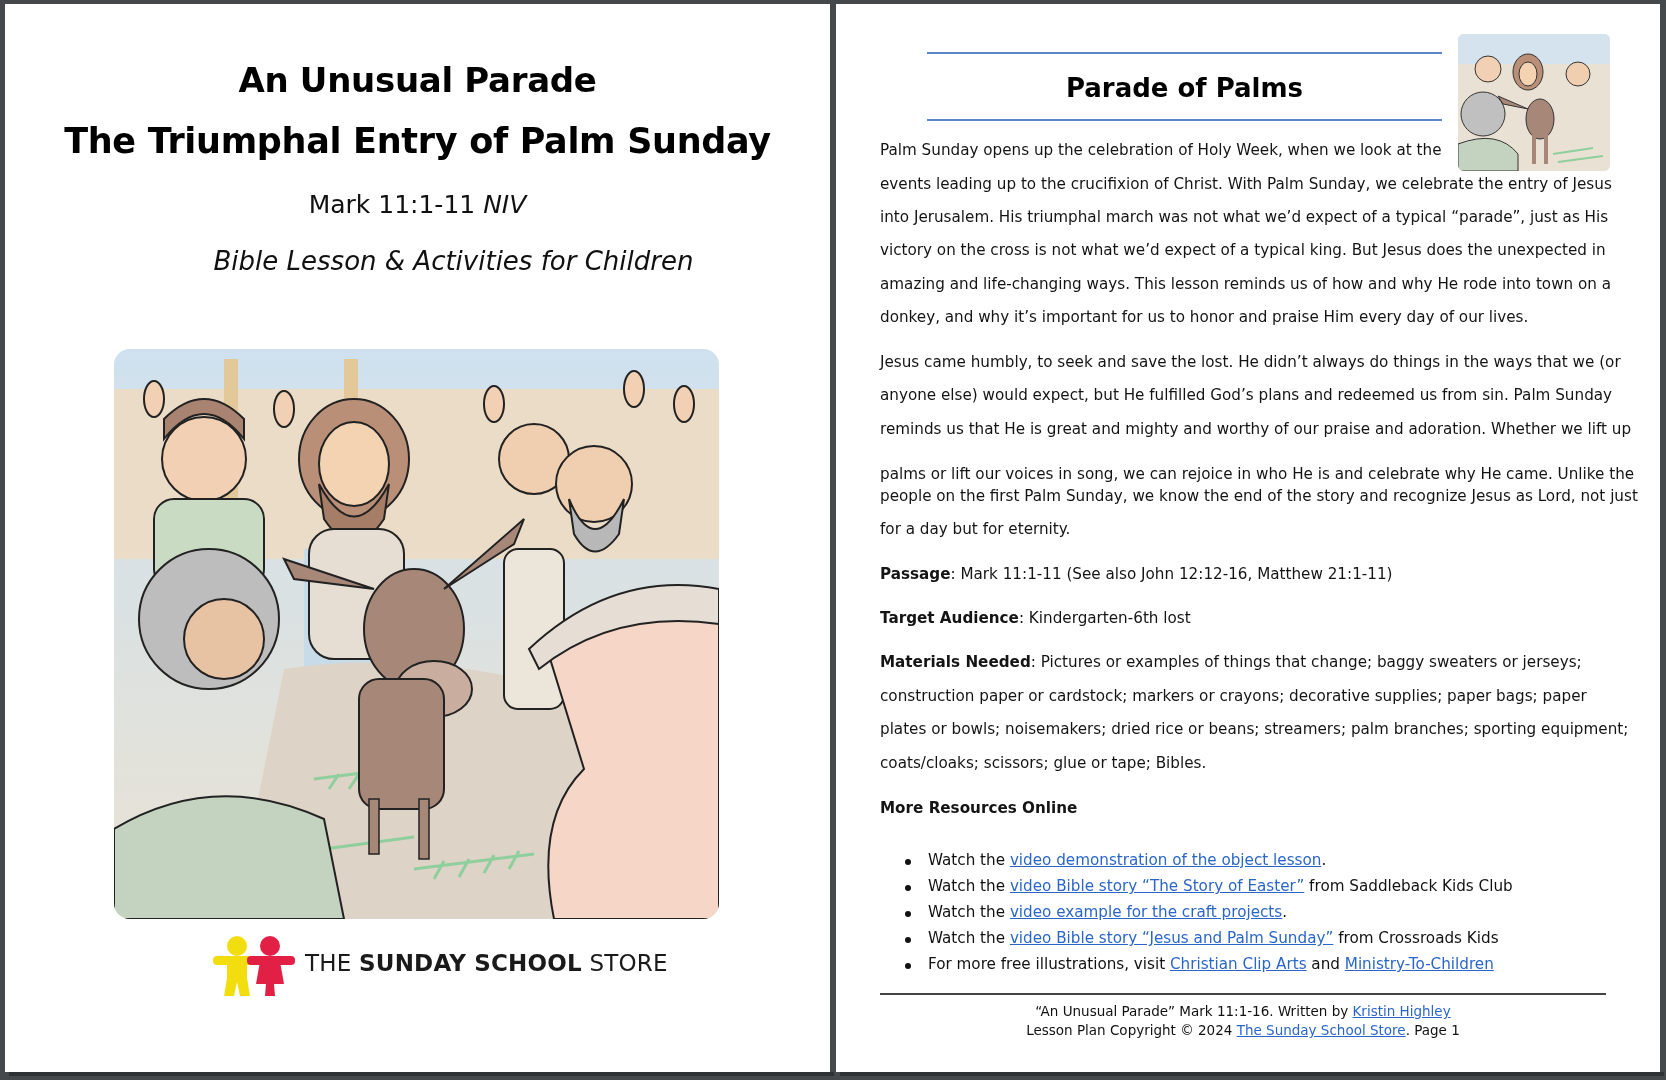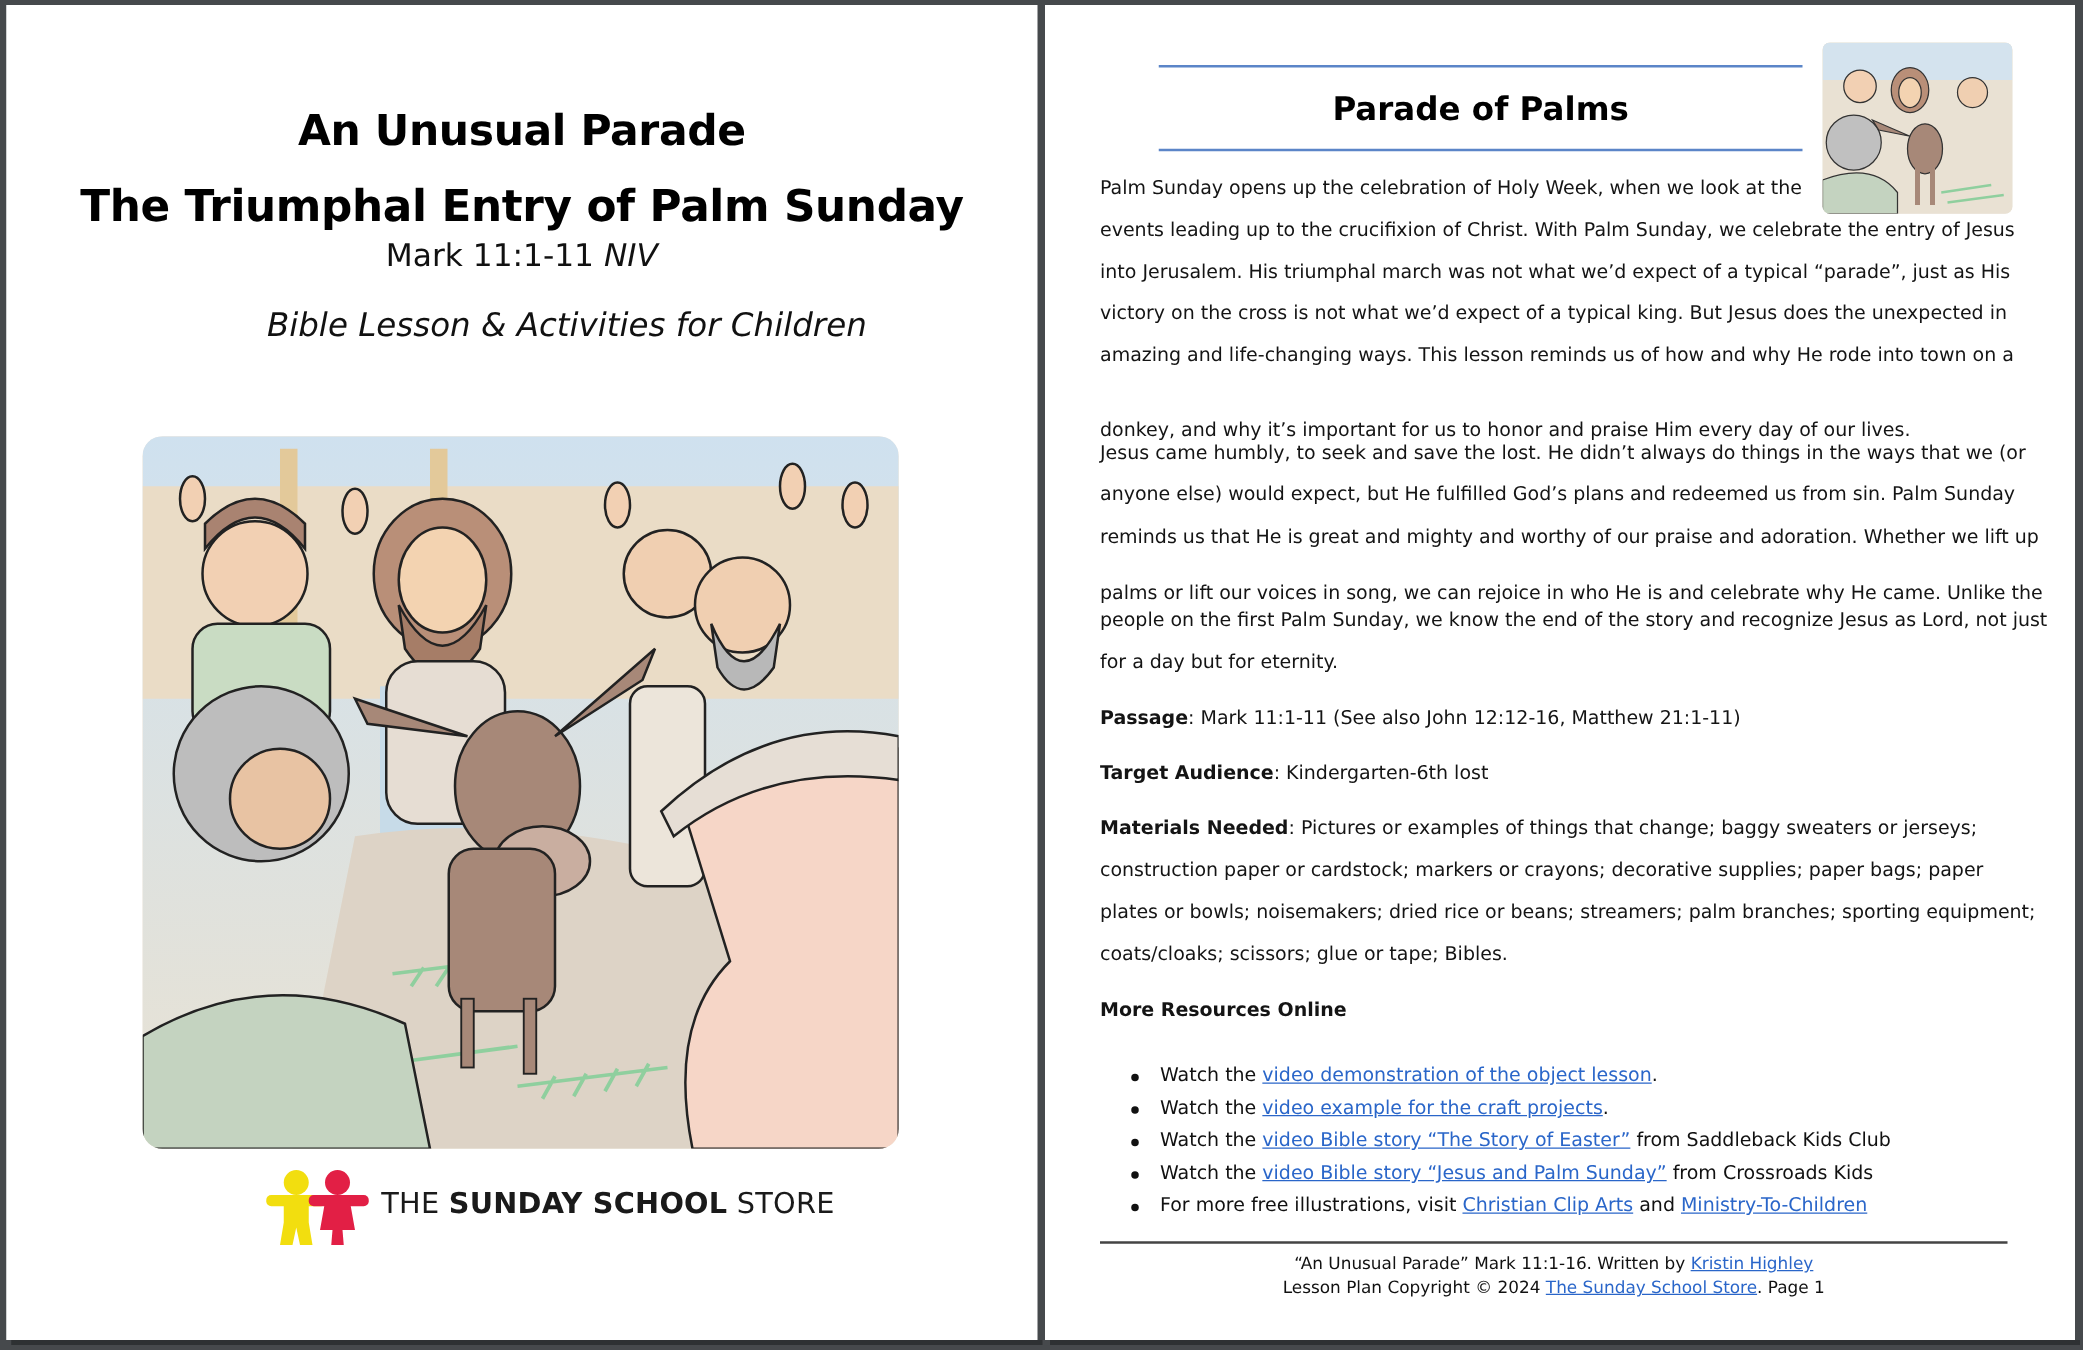--- a/index.html
+++ b/index.html
@@ -3,21 +3,21 @@
 <meta charset="utf-8">
 <style>
   * { box-sizing: border-box; margin: 0; padding: 0; }
   html, body { width: 1666px; height: 1080px; overflow: hidden; }
   body { background: #46494c; position: relative; font-family: "DejaVu Sans", sans-serif; color: #111; }
   .page { position: absolute; background: #fff; }
   #page1 { left: 5px; top: 4px; width: 825px; height: 1068px; }
   #page2 { left: 836px; top: 4px; width: 824px; height: 1068px; padding-left: 36px; }
   .shadow { position: absolute; background: #2e3133; }
   
-  .cover-title { position: absolute; left: 0; width: 825px; text-align: center; font-weight: bold; color: #000; letter-spacing: -0.3px; margin-top: 25px; }
+  .cover-title { position: absolute; left: 0; width: 825px; text-align: center; font-weight: bold; color: #000; letter-spacing: -0.3px; }
   #t1 { top: 56px; font-size: 34px; }
   #t2 { top: 117px; font-size: 35px; }
   .ref { position: absolute; left: 0; width: 825px; text-align: center; top: 186px; font-size: 25px; color: #111; }
   .ref i { font-style: italic; }
   .sub { position: absolute; left: 0; width: 825px; text-align: center; top: 242px; font-size: 26px; font-style: italic; color: #111; margin-left: 36px; }
   .art { position: absolute; left: 109px; top: 345px; width: 605px; height: 570px; border-radius: 16px; overflow: hidden; background: #eae4da; }
   .logo { position: absolute; left: 205px; top: 930px; height: 64px; width: 440px; }
   .logo-text { position: absolute; left: 95px; top: 16px; font-size: 23px; color: #1a1a1a; white-space: nowrap; letter-spacing: 0.2px; }
   .logo-text b { font-weight: bold; }
   
@@ -152,21 +152,21 @@
       <path d="M95 120 l40 -6 M100 128 l45 -6" stroke="#8fcf9e" stroke-width="2"></path>
     </svg>
   </div>
 
   <div class="body" style="top:0;">
     <div class="line" style="top:137px;">Palm Sunday opens up the celebration of Holy Week, when we look at the</div>
     <div class="line" style="top:171px;">events leading up to the crucifixion of Christ. With Palm Sunday, we celebrate the entry of Jesus</div>
     <div class="line" style="top:204px;">into Jerusalem. His triumphal march was not what we’d expect of a typical “parade”, just as His</div>
     <div class="line" style="top:237px;">victory on the cross is not what we’d expect of a typical king. But Jesus does the unexpected in</div>
     <div class="line" style="top:271px;">amazing and life-changing ways. This lesson reminds us of how and why He rode into town on a</div>
-    <div class="line" style="top:304px;margin-top:27px;">donkey, and why it’s important for us to honor and praise Him every day of our lives.</div>
+    <div class="line" style="top:304px;">donkey, and why it’s important for us to honor and praise Him every day of our lives.</div>
   </div>
 
   <div class="body" style="top:0;">
     <div class="line" style="top:349px;">Jesus came humbly, to seek and save the lost. He didn’t always do things in the ways that we (or</div>
     <div class="line" style="top:382px;">anyone else) would expect, but He fulfilled God’s plans and redeemed us from sin. Palm Sunday</div>
     <div class="line" style="top:416px;">reminds us that He is great and mighty and worthy of our praise and adoration. Whether we lift up</div>
     <div class="line" style="top:461px;">palms or lift our voices in song, we can rejoice in who He is and celebrate why He came. Unlike the</div>
     <div class="line" style="top:483px;">people on the first Palm Sunday, we know the end of the story and recognize Jesus as Lord, not just</div>
     <div class="line" style="top:516px;">for a day but for eternity.</div>
   </div>
@@ -176,22 +176,22 @@
     <div class="line" style="top:605px;"><span class="b">Target Audience</span><span>: Kindergarten-6th lost</span></div>
     <div class="line" style="top:649px;"><span class="b">Materials Needed</span><span>: Pictures or examples of things that change; baggy sweaters or jerseys;</span></div>
     <div class="line" style="top:683px;">construction paper or cardstock; markers or crayons; decorative supplies; paper bags; paper</div>
     <div class="line" style="top:716px;">plates or bowls; noisemakers; dried rice or beans; streamers; palm branches; sporting equipment;</div>
     <div class="line" style="top:750px;">coats/cloaks; scissors; glue or tape; Bibles.</div>
     <div class="line b" style="top:795px;">More Resources Online</div>
   </div>
 
   <div class="bullets">
     <div class="bullet"><span class="dot"></span><span>Watch the </span><a class="link">video demonstration of the object lesson</a><span>.</span></div>
+    <div class="bullet"><span class="dot"></span><span>Watch the </span><a class="link">video Bible story “The Story of Easter”</a><span> from Saddleback Kids Club</span></div>
     <div class="bullet"><span class="dot"></span><span>Watch the </span><a class="link">video example for the craft projects</a><span>.</span></div>
-    <div class="bullet"><span class="dot"></span><span>Watch the </span><a class="link">video Bible story “The Story of Easter”</a><span> from Saddleback Kids Club</span></div>
     <div class="bullet"><span class="dot"></span><span>Watch the </span><a class="link">video Bible story “Jesus and Palm Sunday”</a><span> from Crossroads Kids</span></div>
     <div class="bullet"><span class="dot"></span><span>For more free illustrations, visit </span><a class="link">Christian Clip Arts</a><span> and </span><a class="link">Ministry-To-Children</a></div>
   </div>
 
   <div class="footer-rule"></div>
   <div class="footer" id="f1"><span>“An Unusual Parade” Mark 11:1-16.  Written by </span><a class="link">Kristin Highley</a></div>
   <div class="footer" id="f2"><span>Lesson Plan Copyright © 2024 </span><a class="link">The Sunday School Store</a><span>. Page 1</span></div>
 </div>
 
 </body></html>

